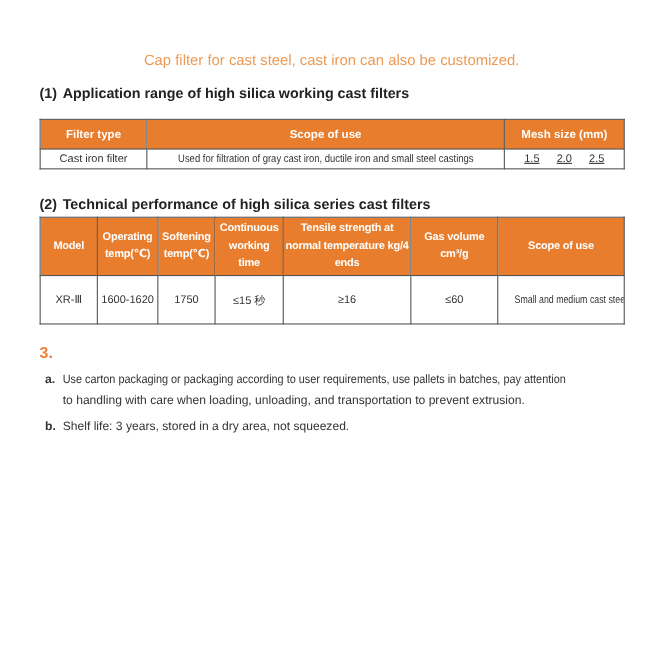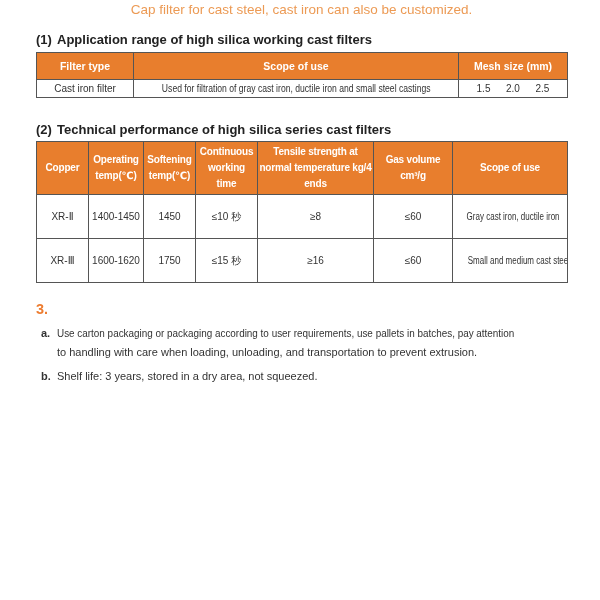--- a/index.html
+++ b/index.html
@@ -10,20 +10,21 @@
     height: 600px;
     background: #ffffff;
     overflow: hidden;
     font-family: "Liberation Sans", "DejaVu Sans", sans-serif;
     color: #333333;
   }
   .doc { margin: 0 33px 0 36px; width: 531px; }
 
   
   .top-note {
+    padding-top: 45px;
     text-align: center;
     color: #EC9A54;
     font-size: 13.5px;
     line-height: 20px;
   }
 
   
   .sec-heading {
     display: flex;
     align-items: flex-start;
@@ -49,27 +50,27 @@
     text-align: center;
     vertical-align: middle;
     padding: 0 2px;
     overflow: hidden;
   }
   thead th {
     background: #E87E2D;
     color: #ffffff;
     font-weight: bold;
   }
-  .t1 { margin-top: 3px; border-radius: 24px; }
+  .t1 { margin-top: 14px; border-radius: 24px; }
   .t1 thead th { height: 27px; font-size: 10.5px; }
   .t1 td { height: 18px; text-align: center; }
   .t2 { margin-top: 2px; }
   .t2 thead th { height: 53px; font-size: 10px; line-height: 16px; padding: 0 1px; letter-spacing: -0.2px; }
   .t2 td { height: 44px; }
-  .mesh-wrap { display: flex; justify-content: space-evenly; align-items: center; }
+  .mesh-wrap { display: flex; justify-content: space-evenly; align-items: center; text-decoration: underline; }
 
   
   .fit {
     display: inline-block;
     white-space: nowrap;
     transform: scaleX(var(--sx, 1));
     transform-origin: center center;
   }
 
   
@@ -149,39 +150,30 @@
         <col style="width:52px">
           <col style="width:55px">
           <col style="width:52px">
         <col style="width:62px">
           <col style="width:116px">
           <col style="width:79px">
           <col style="width:115px">
       </colgroup>
       <thead>
         <tr>
-          <th>Copper</th>
+          <th>Model</th>
           <th>Operating temp(℃)</th>
           <th>Softening temp(℃)</th>
           <th>Continuous working time</th>
           <th>Tensile strength at normal temperature kg/4 ends</th>
           <th>Gas volume cm³/g</th>
           <th>Scope of use</th>
         </tr>
       </thead>
       <tbody>
-        <tr>
-          <td>XR-Ⅱ</td>
-          <td>1400-1450</td>
-          <td>1450</td>
-          <td>≤10 秒</td>
-          <td>≥8</td>
-          <td>≤60</td>
-          <td><span class="fit" style="--sx:.8">Gray cast iron, ductile iron</span></td>
-        </tr>
         <tr>
           <td>XR-Ⅲ</td>
           <td>1600-1620</td>
           <td>1750</td>
           <td>≤15 秒</td>
           <td>≥16</td>
           <td>≤60</td>
           <td><span class="fit" style="--sx:.8">Small and medium cast steel</span></td>
         </tr>
       </tbody>

